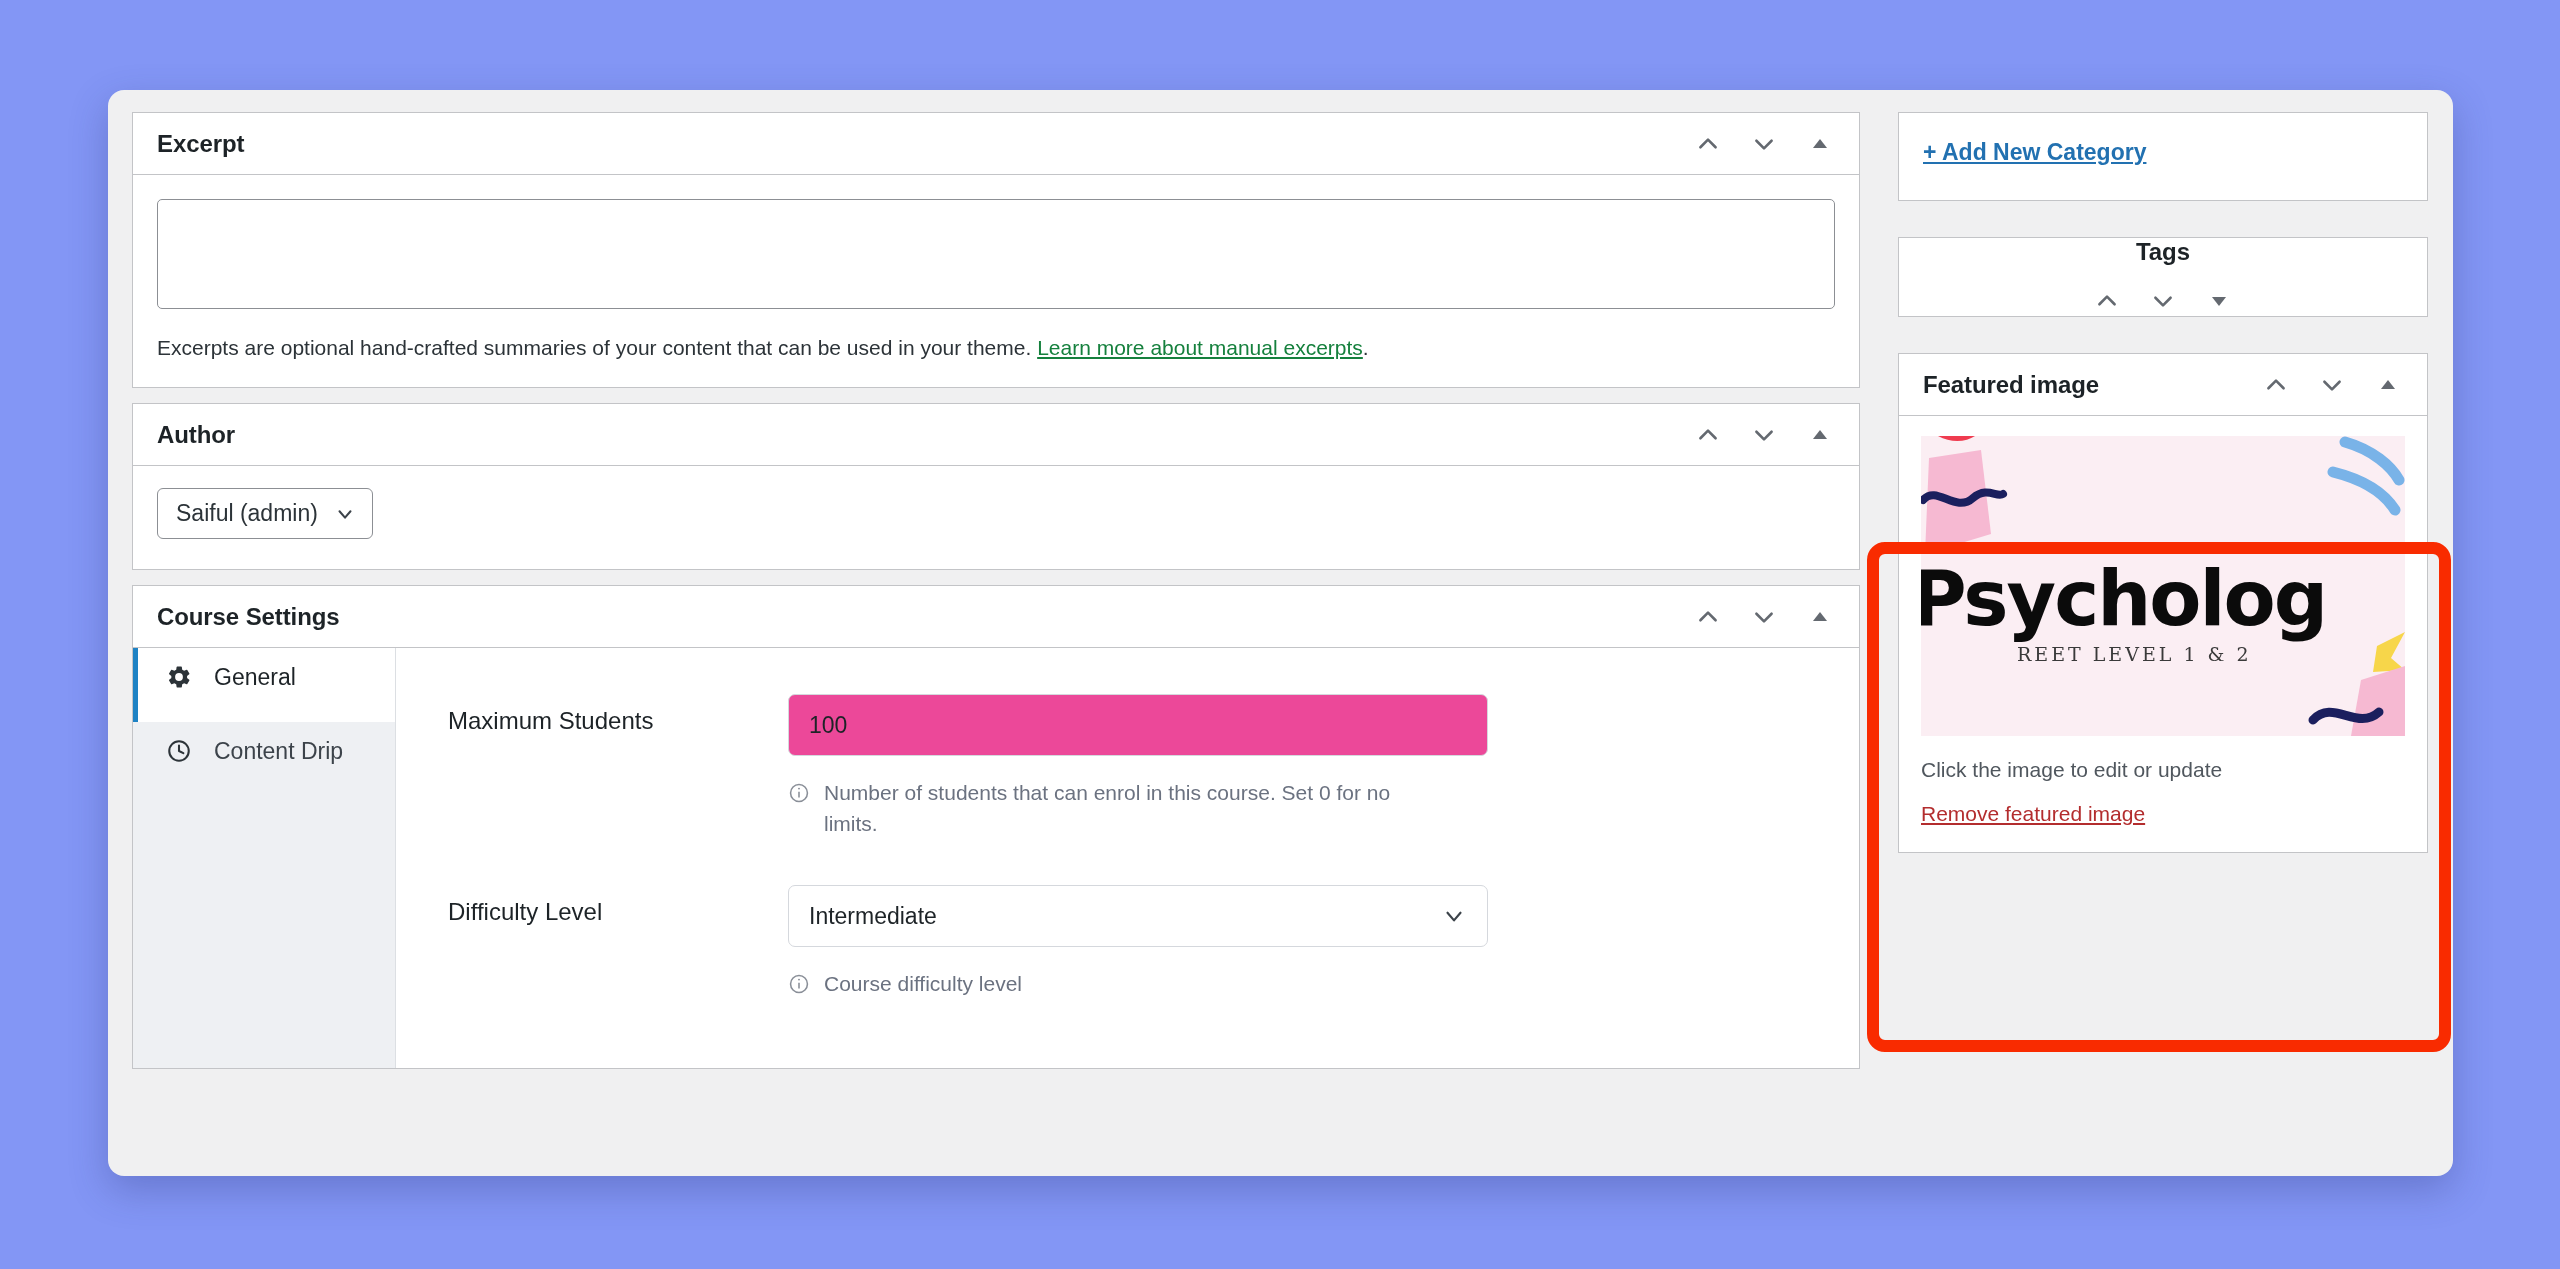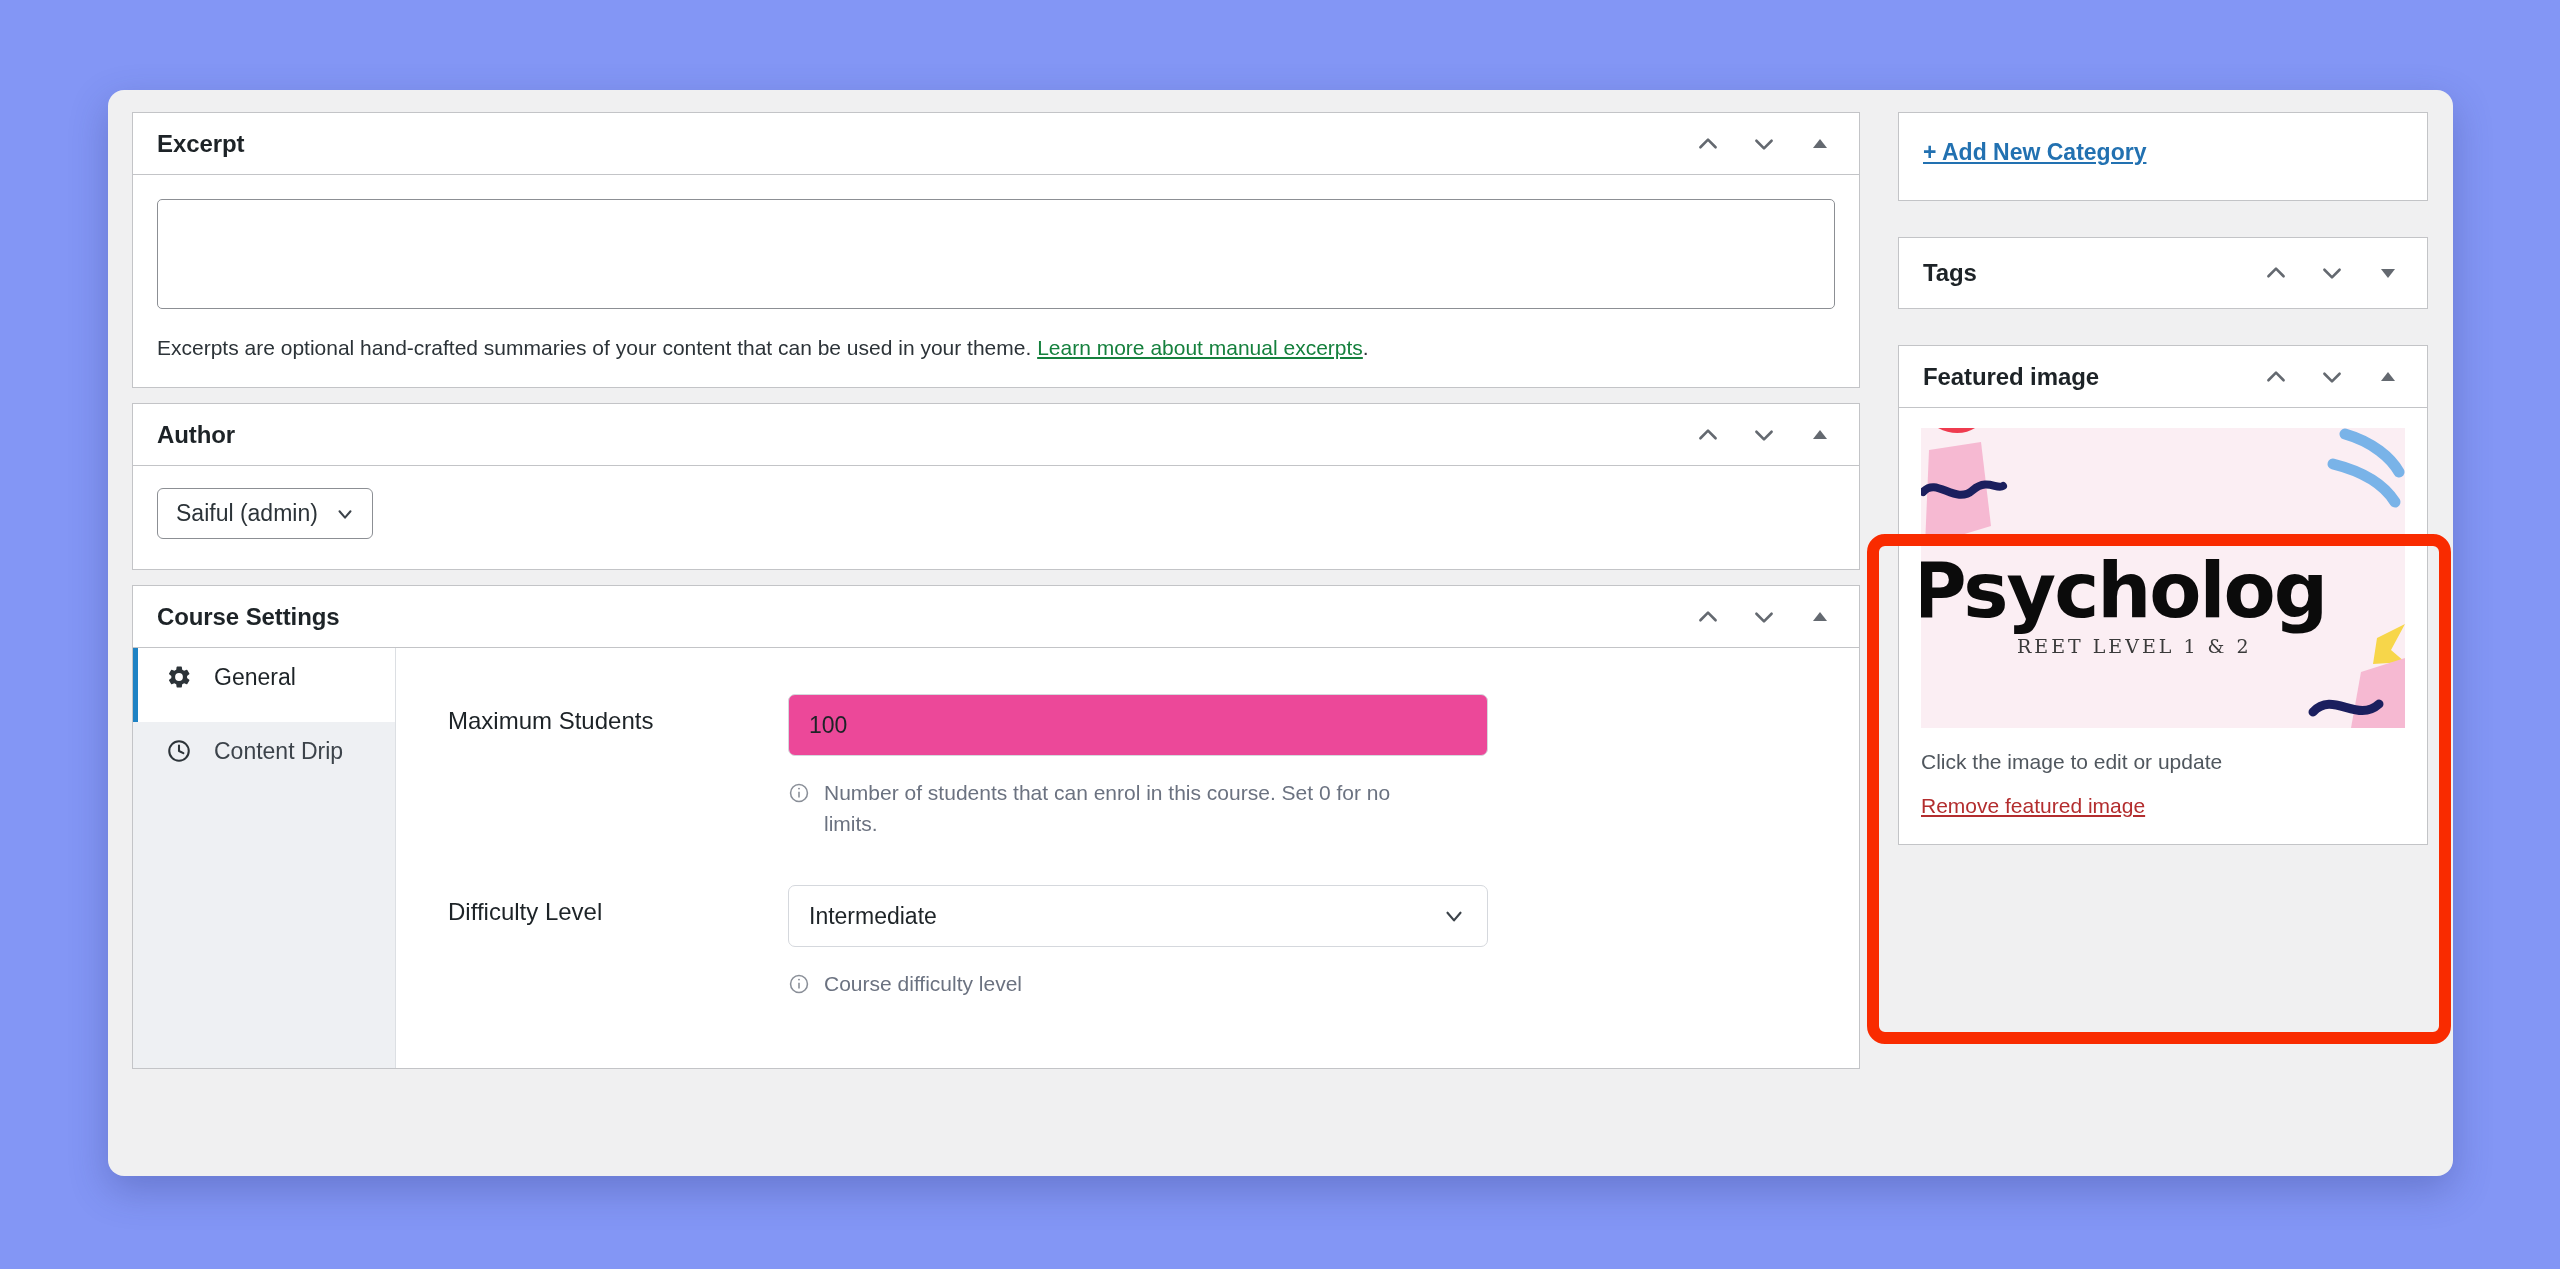--- a/index.html
+++ b/index.html
@@ -218,21 +218,21 @@
   .cat-box-body { padding: 26px 36px 34px 24px; border-radius: 24px; }
   .add-cat-link {
     font-size: 23px;
     font-weight: bold;
     color: #2271b1;
     text-decoration: underline;
     cursor: pointer;
     display: inline-block;
   }
 
-  .tags-head { height: 70px; border-bottom: none; }
+  .tags-head { height: 78px; border-bottom: none; flex-direction: column; }
 
   
   .fi-highlight {
     position: absolute;
     left: -31px;
     top: 189px;
     width: 584px;
     height: 510px;
     border: 12px solid #f92b00;
     border-radius: 18px;

